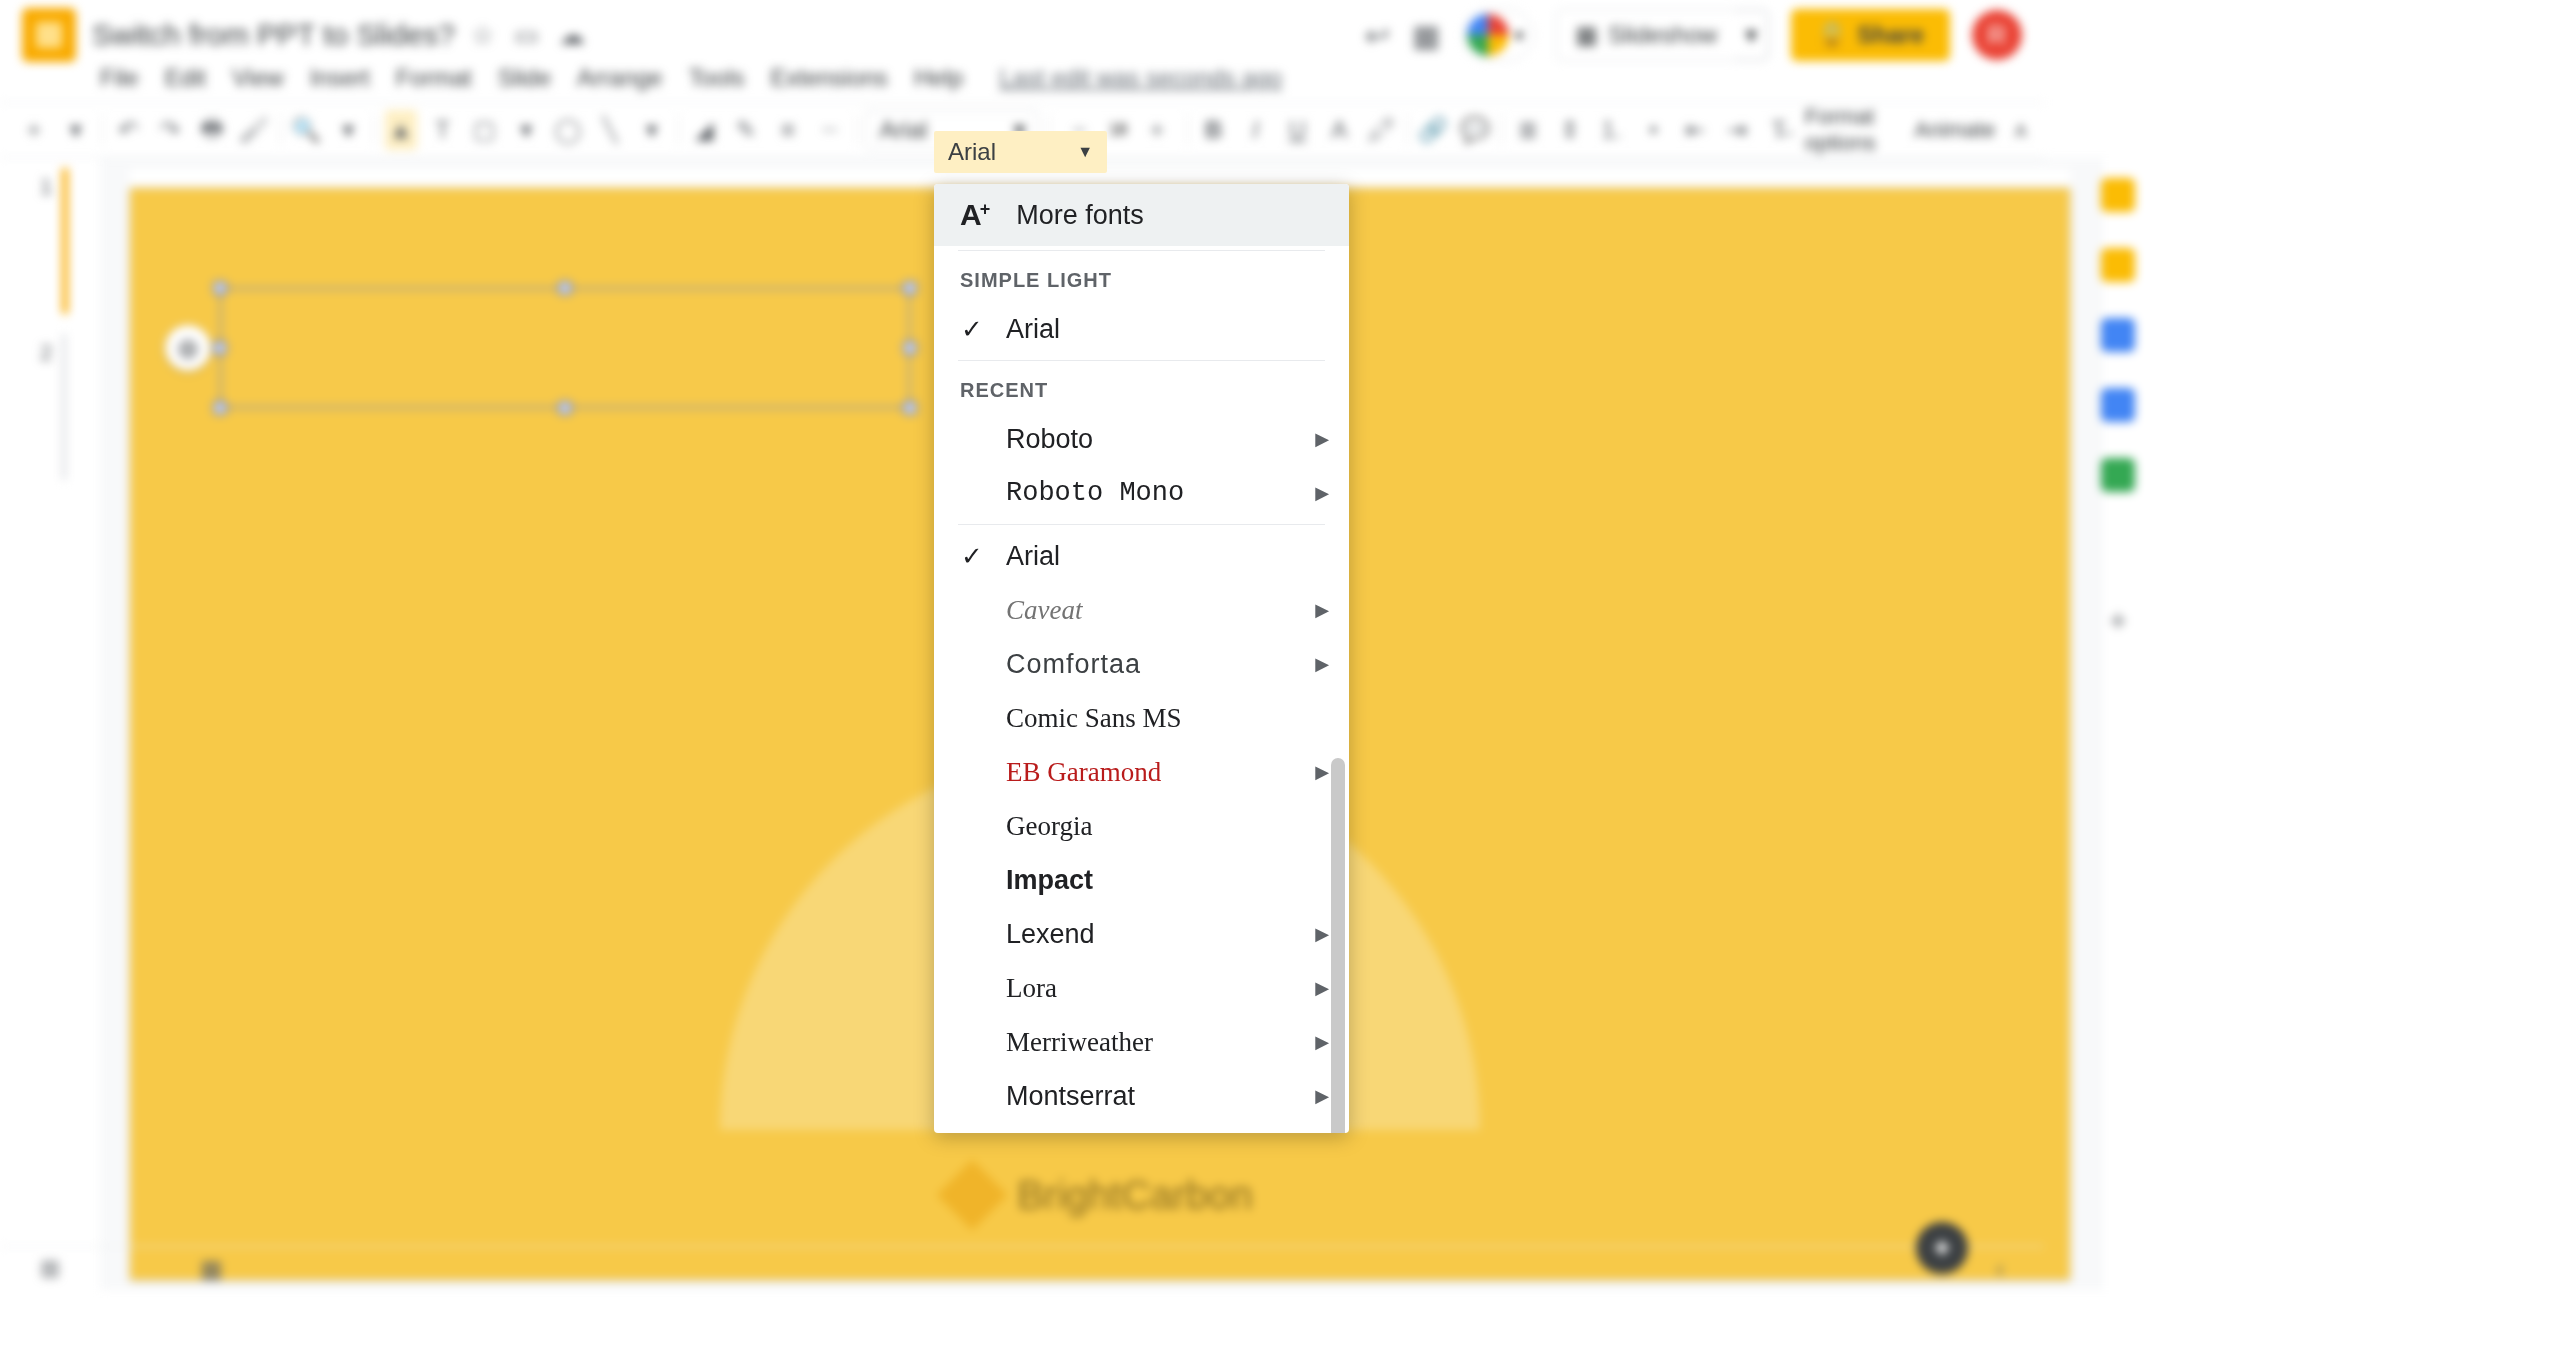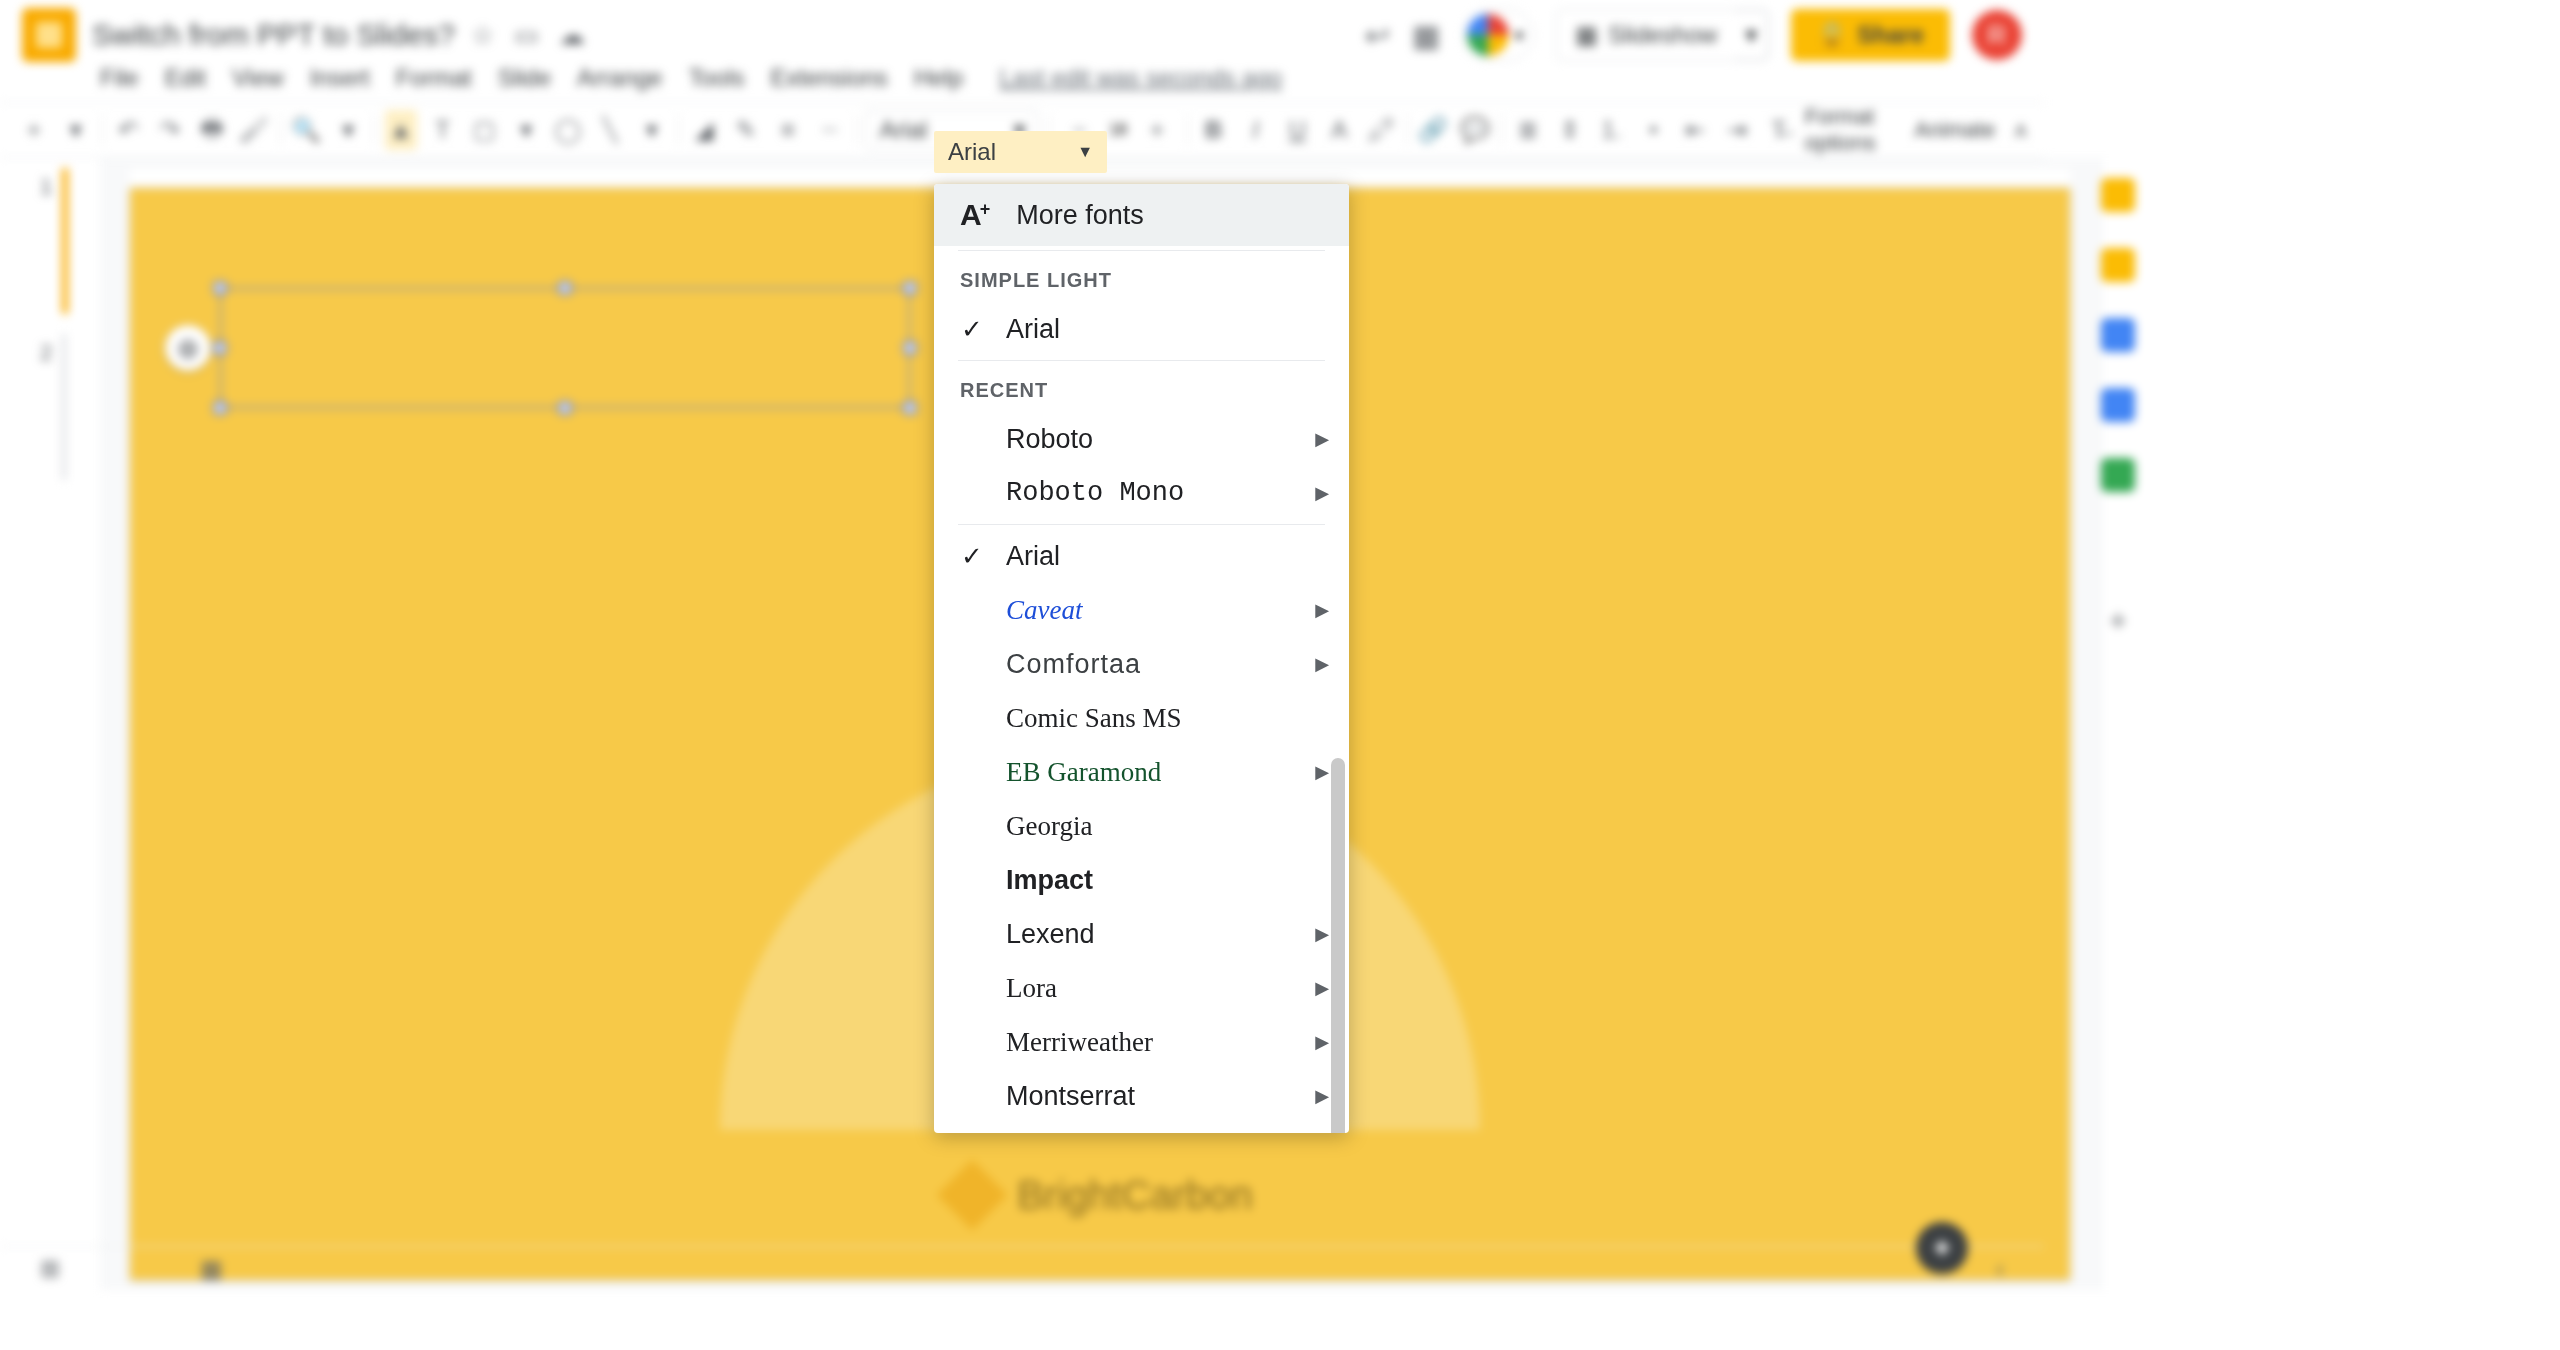--- a/index.html
+++ b/index.html
@@ -291,35 +291,35 @@
       </div>
 
     <div class="fd-divider"></div>
     <div id="all-fonts">
         <div class="fd-item">
           <span class="fd-check">✓</span>
           <span class="fd-label" style="font-family: Arial, sans-serif;">Arial</span>
         </div>
         <div class="fd-item">
           <span class="fd-check"></span>
-          <span class="fd-label" style="font-family: cursive;;font-family:cursive;font-style:italic;color:#1d4ed8">Caveat</span>
+          <span class="fd-label" style="font-family: cursive;;font-family:cursive;font-style:italic;color:#737373">Caveat</span>
           <span class="fd-arrow">▶</span>
         </div>
         <div class="fd-item">
           <span class="fd-check"></span>
           <span class="fd-label" style="font-family: Arial, sans-serif;;letter-spacing:1px;color:#3c4043">Comfortaa</span>
           <span class="fd-arrow">▶</span>
         </div>
         <div class="fd-item">
           <span class="fd-check"></span>
           <span class="fd-label" style="font-family: &quot;Comic Sans MS&quot;, cursive;;font-family:'Comic Sans MS',cursive">Comic Sans MS</span>
         </div>
         <div class="fd-item">
           <span class="fd-check"></span>
-          <span class="fd-label" style="font-family: Georgia, serif;;font-family:Georgia,serif;color:#14532d">EB Garamond</span>
+          <span class="fd-label" style="font-family: Georgia, serif;;font-family:Georgia,serif;color:#b91c1c">EB Garamond</span>
           <span class="fd-arrow">▶</span>
         </div>
         <div class="fd-item">
           <span class="fd-check"></span>
           <span class="fd-label" style="font-family: Georgia, serif;;font-family:Georgia,serif">Georgia</span>
         </div>
         <div class="fd-item">
           <span class="fd-check"></span>
           <span class="fd-label" style="font-family: Impact, sans-serif;;font-family:Impact,sans-serif;font-weight:700">Impact</span>
         </div>

